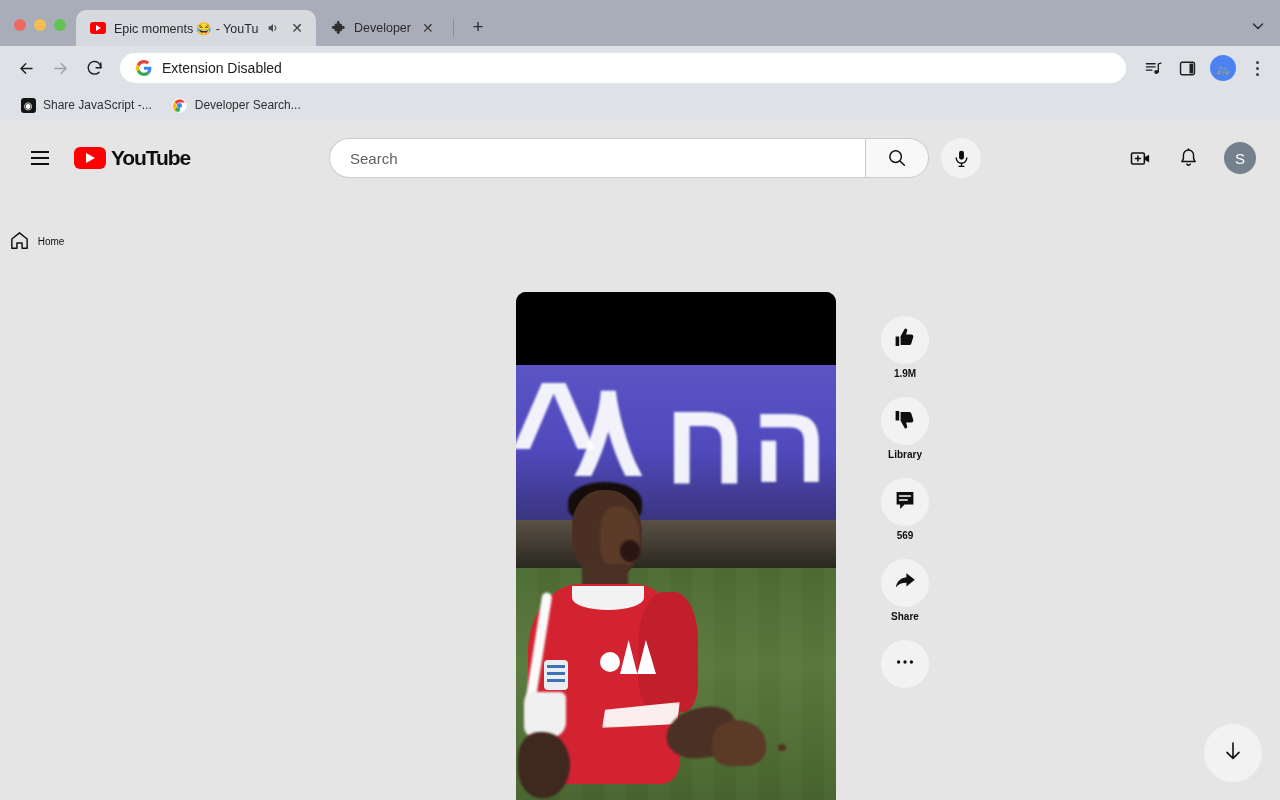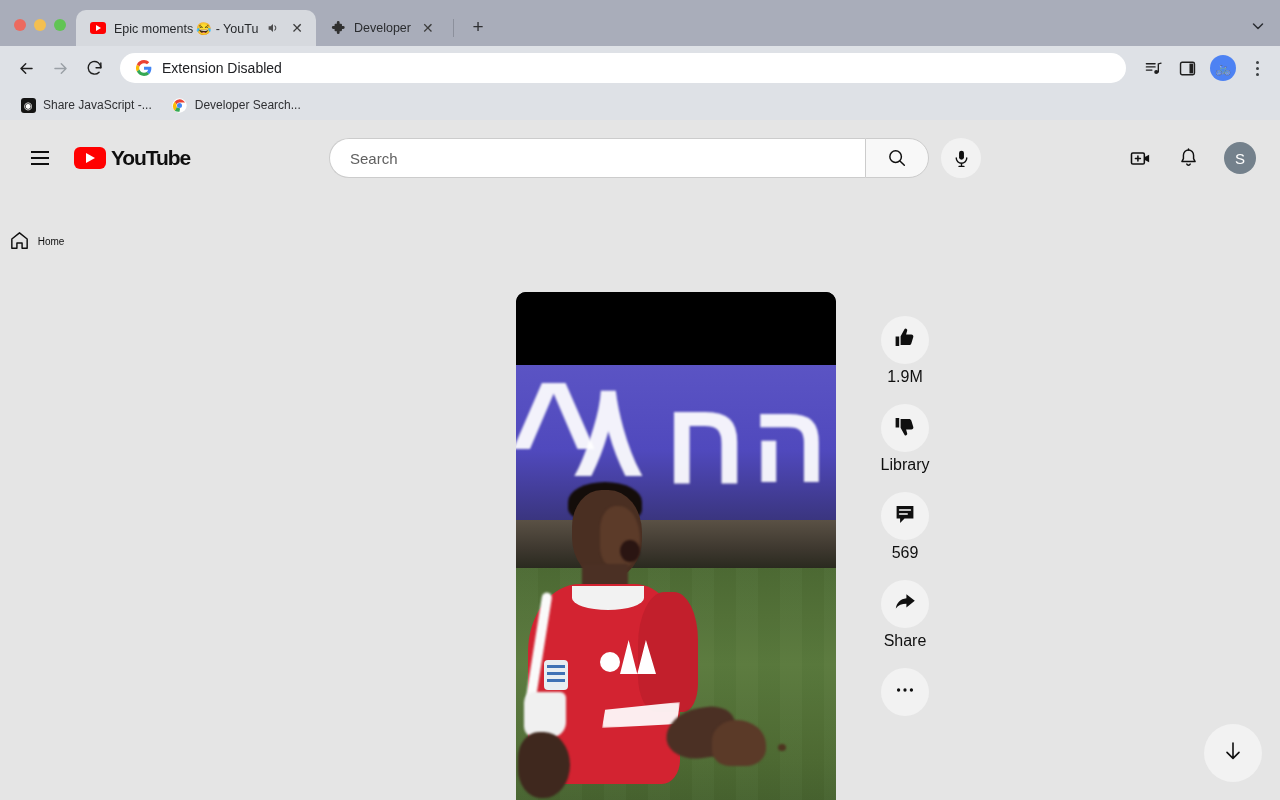--- a/index.html
+++ b/index.html
@@ -385,21 +385,21 @@
   .rail-item {
     display: flex; flex-direction: column;
     align-items: center; gap: 4px;
     margin-bottom: 10px;
   }
   .rail-btn {
     width: 48px; height: 48px; border-radius: 50%;
     background: #f2f2f2;
     display: flex; align-items: center; justify-content: center;
   }
-  .rail-label { font-size: 16px; color: #0f0f0f; }
+  .rail-label { font-size: 10px; color: #0f0f0f; font-weight: bold; }
 
   .next-btn {
     position: absolute;
     right: 18px; bottom: 18px;
     width: 58px; height: 58px; border-radius: 50%;
     background: #f2f2f2;
     display: flex; align-items: center; justify-content: center;
   }
 </style>
 </head>

